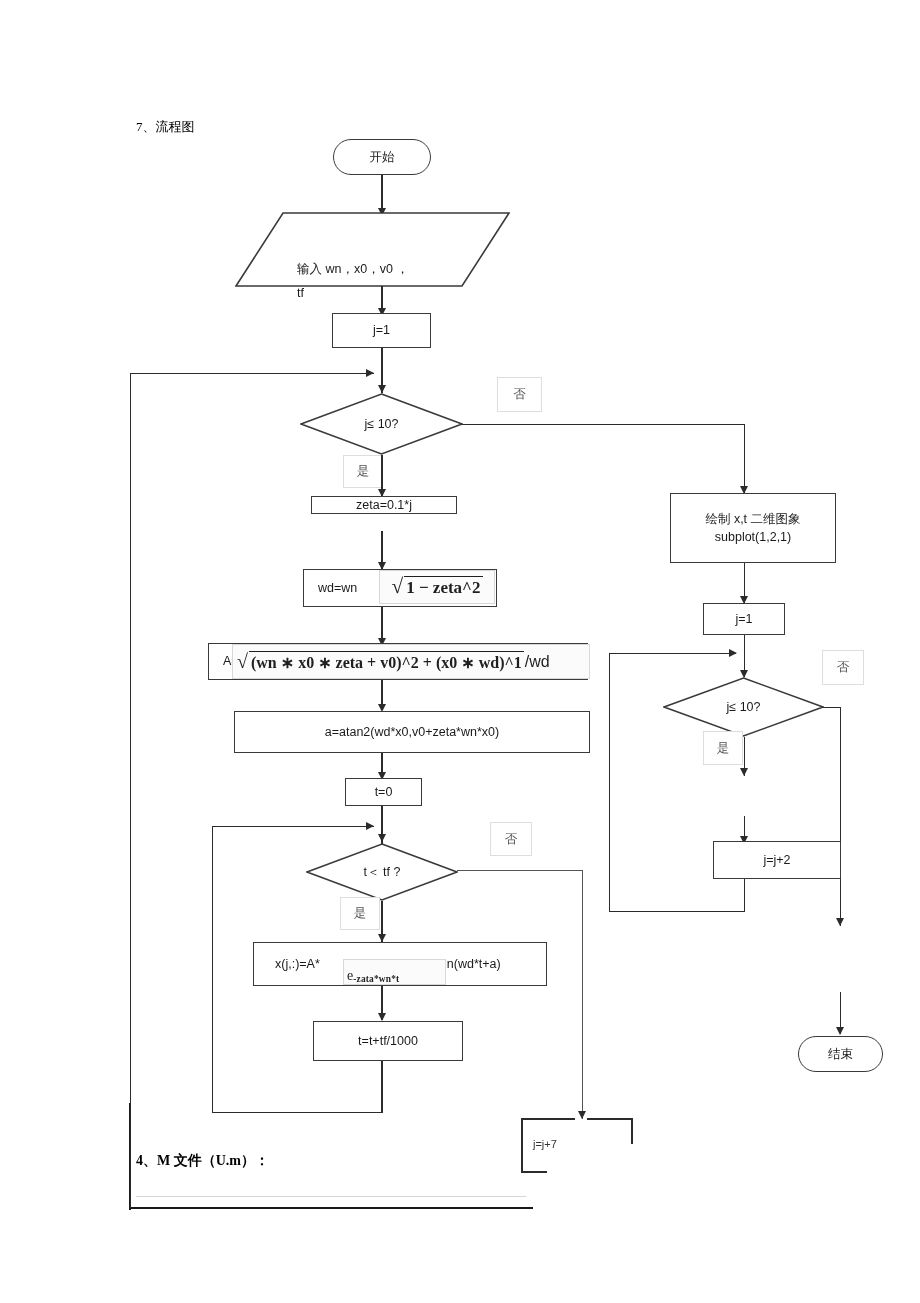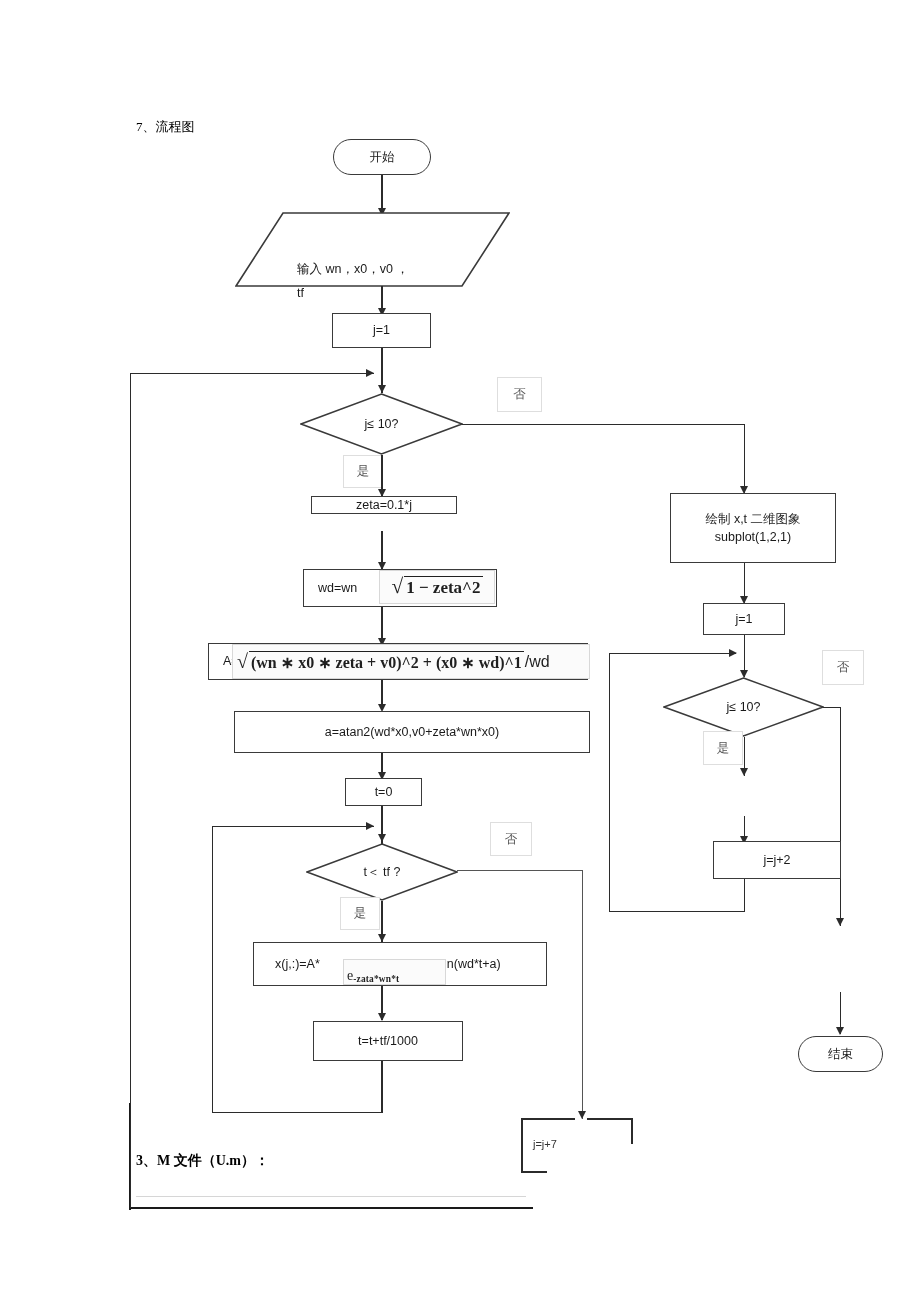--- a/index.html
+++ b/index.html
@@ -191,21 +191,21 @@
   .doc-rule { position: absolute; background: #1a1a1a; }
   .doc-rule-faint { position: absolute; background: #d6d6d6; }
 </style>
 </head>
 <body>
 
 <div id="page">
 
   <div class="heading" style="left:136px; top:118px;">7、流程图</div>
 
-  <div class="heading-bold" style="left:136px; top:1152px;">3、M 文件（U.m）：</div>
+  <div class="heading-bold" style="left:136px; top:1152px;">4、M 文件（U.m）：</div>
 
   <div class="doc-rule" style="left:129px; top:1103px; width:1.6px; height:107px;"></div>
   <div class="doc-rule" style="left:129px; top:1207px; width:404px; height:1.6px;"></div>
   <div class="doc-rule-faint" style="left:136px; top:1196px; width:390px; height:1px;"></div>
 
   <div class="node terminator" style="left:333px; top:139px; width:98px; height:36px;">开始</div>
 
   <div class="ln-v" style="left:381.3px; top:175px; height:35px;"></div>
   <div class="arrow-down" style="left:377.5px; top:208px;"></div>
 

